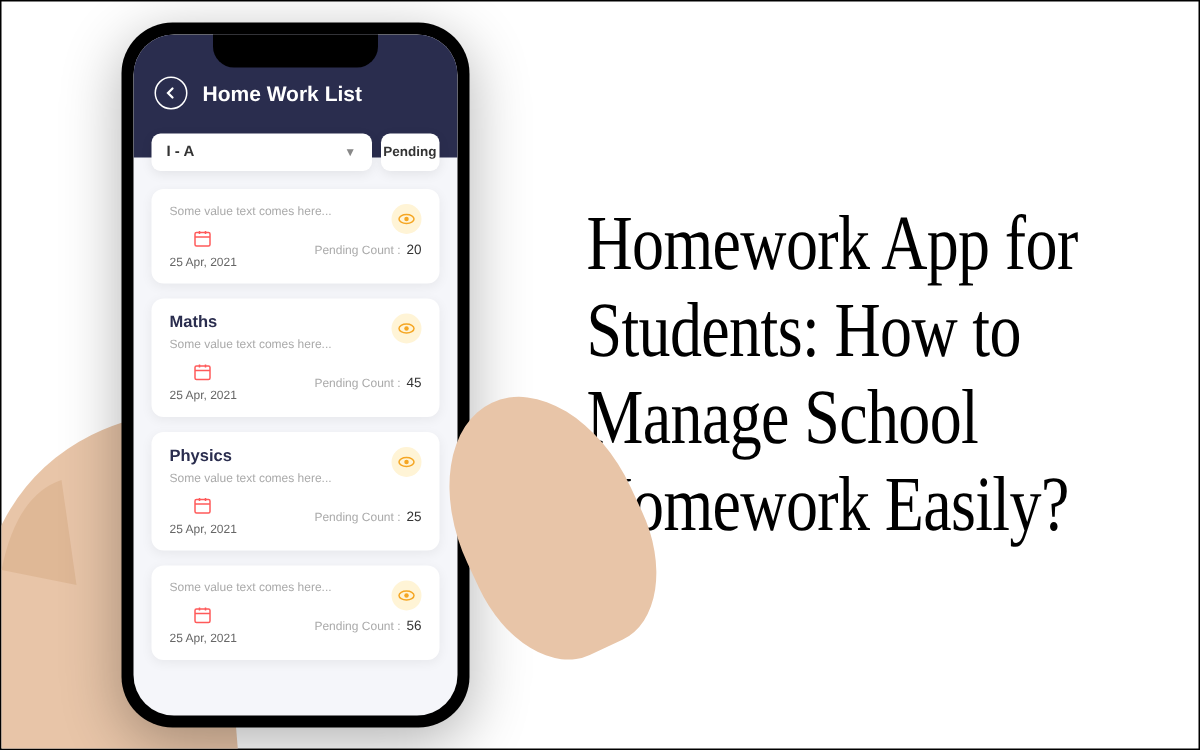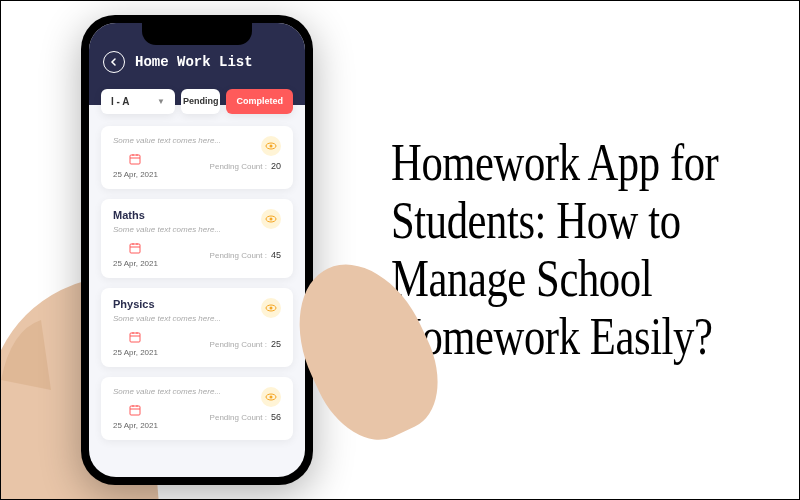--- a/index.html
+++ b/index.html
@@ -68,21 +68,20 @@
       border-radius: 27px;
       overflow: hidden;
       position: relative;
     }
     .app-header {
       background: #2a2d4e;
       padding: 28px 14px 32px;
       display: flex;
       align-items: center;
       gap: 10px;
-      font-family: Liberation Mono, monospace;
     }
     .back-icon {
       width: 22px;
       height: 22px;
       border: 1.5px solid #fff;
       border-radius: 50%;
       display: flex;
       align-items: center;
       justify-content: center;
       flex-shrink: 0;
@@ -152,21 +151,20 @@
     .card-title {
       font-size: 11px;
       font-weight: 700;
       color: #2a2d4e;
       margin-bottom: 4px;
     }
     .card-desc {
       font-size: 8px;
       color: #aaa;
       margin-bottom: 8px;
-      font-style: italic;
     }
     .card-footer {
       display: flex;
       justify-content: space-between;
       align-items: center;
     }
     .date-wrap {
       display: flex;
       align-items: center;
       gap: 5px;
@@ -258,21 +256,20 @@
           </div>
           <div class="header-title">Home Work List</div>
         </div>
 
         <div class="controls">
           <div class="dropdown">
             <span>I - A</span>
             <span class="dropdown-arrow">▼</span>
           </div>
           <div class="tab-pending">Pending</div>
-          <div class="tab-completed">Completed</div>
         </div>
 
         <div class="list">
 
           <div class="card">
             <div class="eye-icon">
               <svg width="12" height="12" viewBox="0 0 12 12">
                 <ellipse cx="6" cy="6" rx="5" ry="3" fill="none" stroke="#f5a623" stroke-width="1"></ellipse>
                 <circle cx="6" cy="6" r="1.5" fill="#f5a623"></circle>
               </svg>

